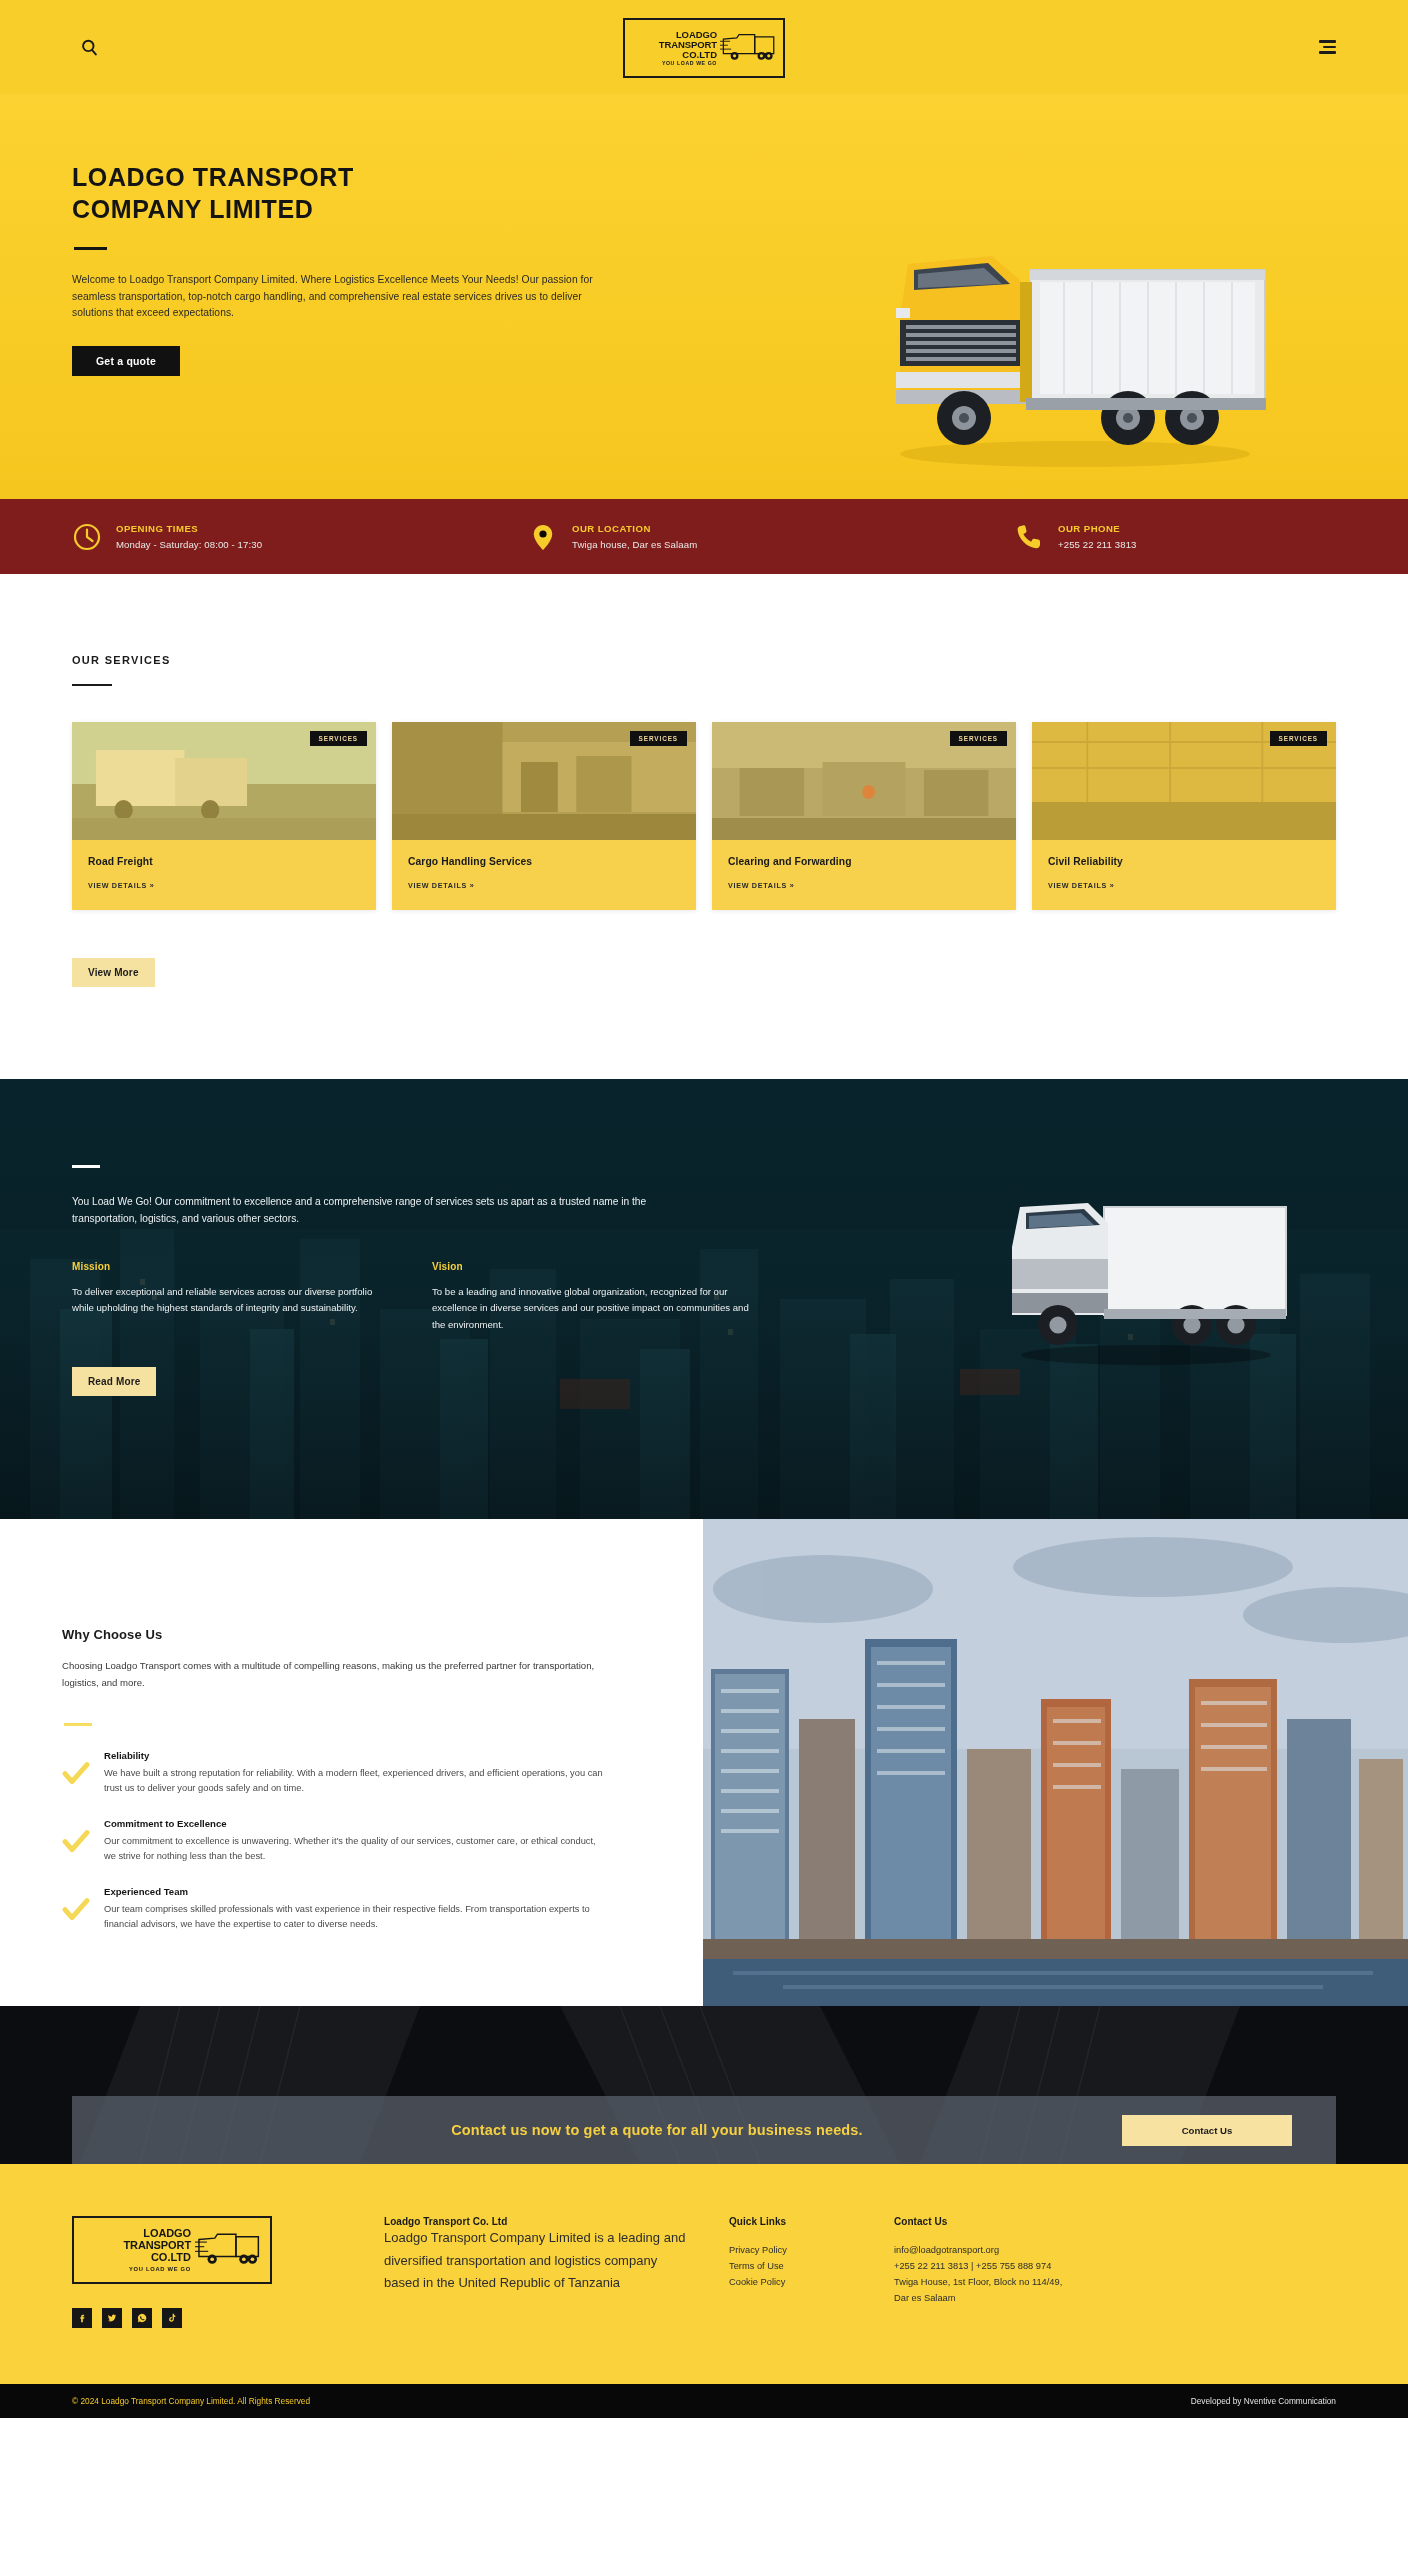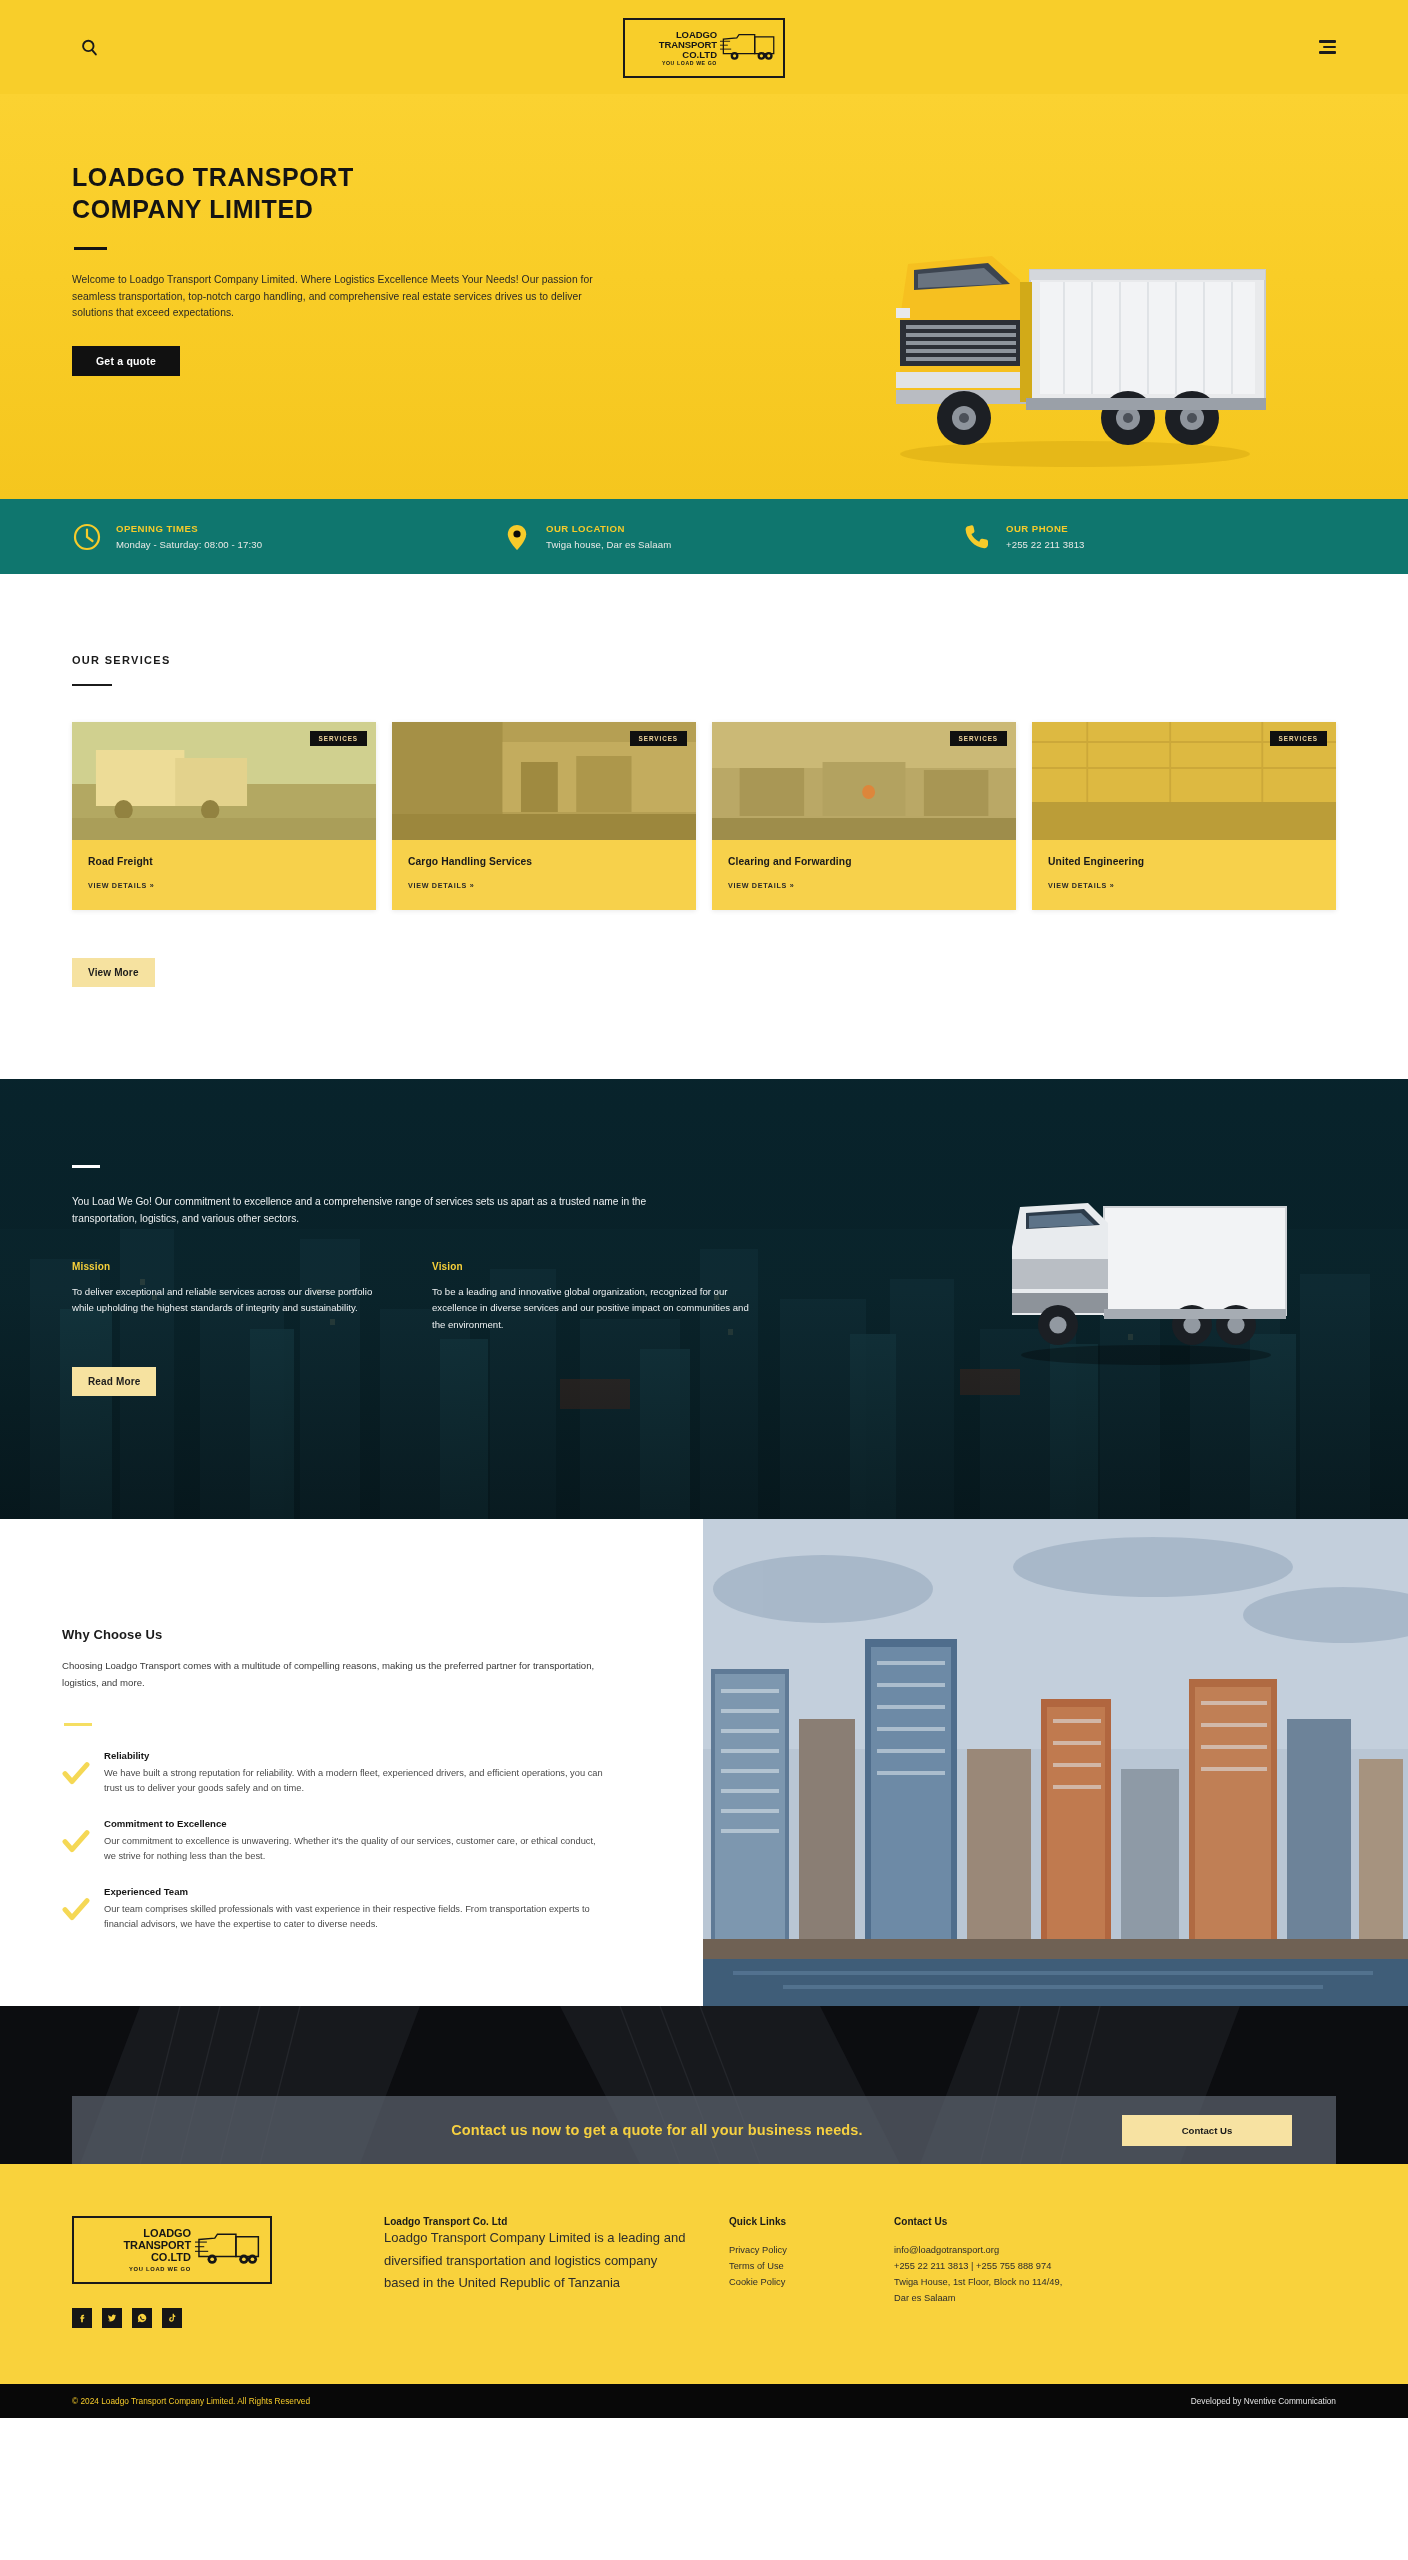--- a/index.html
+++ b/index.html
@@ -60,22 +60,23 @@
     display: inline-block; margin-top: 24px;
     background: #111111; color: #ffffff;
     font-size: 10.5px; font-weight: 600;
     padding: 9px 24px; border: none; cursor: pointer;
     letter-spacing: 0.2px;
   }
   .hero-truck { position: absolute; right: 128px; top: 128px; width: 420px; height: 255px; z-index: 2; }
 
   
   .infobar {
-    background: #0f766e; height: 75px; display: flex; align-items: center;
+    background: #7f1d1d; height: 75px; display: flex; align-items: center;
     padding: 0 72px;
+    gap: 26px;
   }
   .info-col { display: flex; align-items: center; gap: 14px; }
   .info-col.c1 { width: 430px; }
   .info-col.c2 { width: 460px; }
   .info-ic { width: 30px; height: 30px; flex: 0 0 30px; }
   .info-t { font-size: 9.6px; font-weight: 800; color: #f6cb2a; letter-spacing: 0.45px; }
   .info-s { font-size: 9.6px; color: #e9e9e6; margin-top: 5px; letter-spacing: 0.1px; }
 
   
   .services { background:#ffffff; padding: 80px 72px 0 72px; }
@@ -367,21 +368,21 @@
             <line x1="60" y1="0" x2="60" y2="118"></line>
               <line x1="150" y1="0" x2="150" y2="118"></line>
             <line x1="250" y1="0" x2="250" y2="118"></line>
           </g>
           <rect x="0" y="80" width="330" height="38" fill="#8b7328"></rect>
           <rect width="330" height="118" fill="#f7d14b" opacity="0.45"></rect>
         </svg>
         <div class="svc-badge">SERVICES</div>
       </div>
       <div class="svc-body">
-        <div class="svc-title">United Engineering</div>
+        <div class="svc-title">Civil Reliability</div>
         <div class="svc-link">VIEW DETAILS »</div>
       </div>
     </div>
 
   </div>
 
   <div class="viewmore-wrap">
     <button class="btn-pale">View More</button>
   </div>
 </section>

